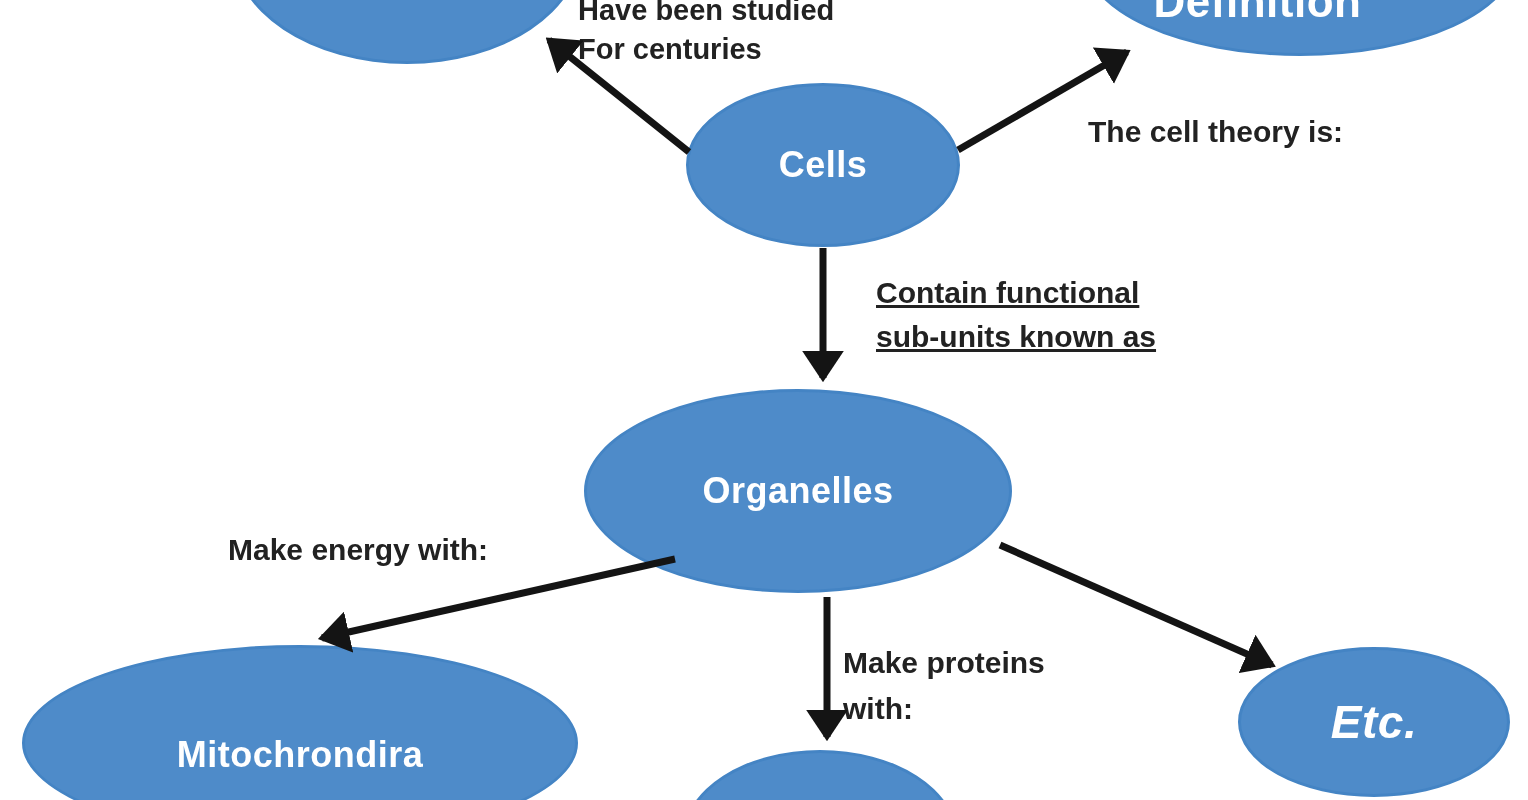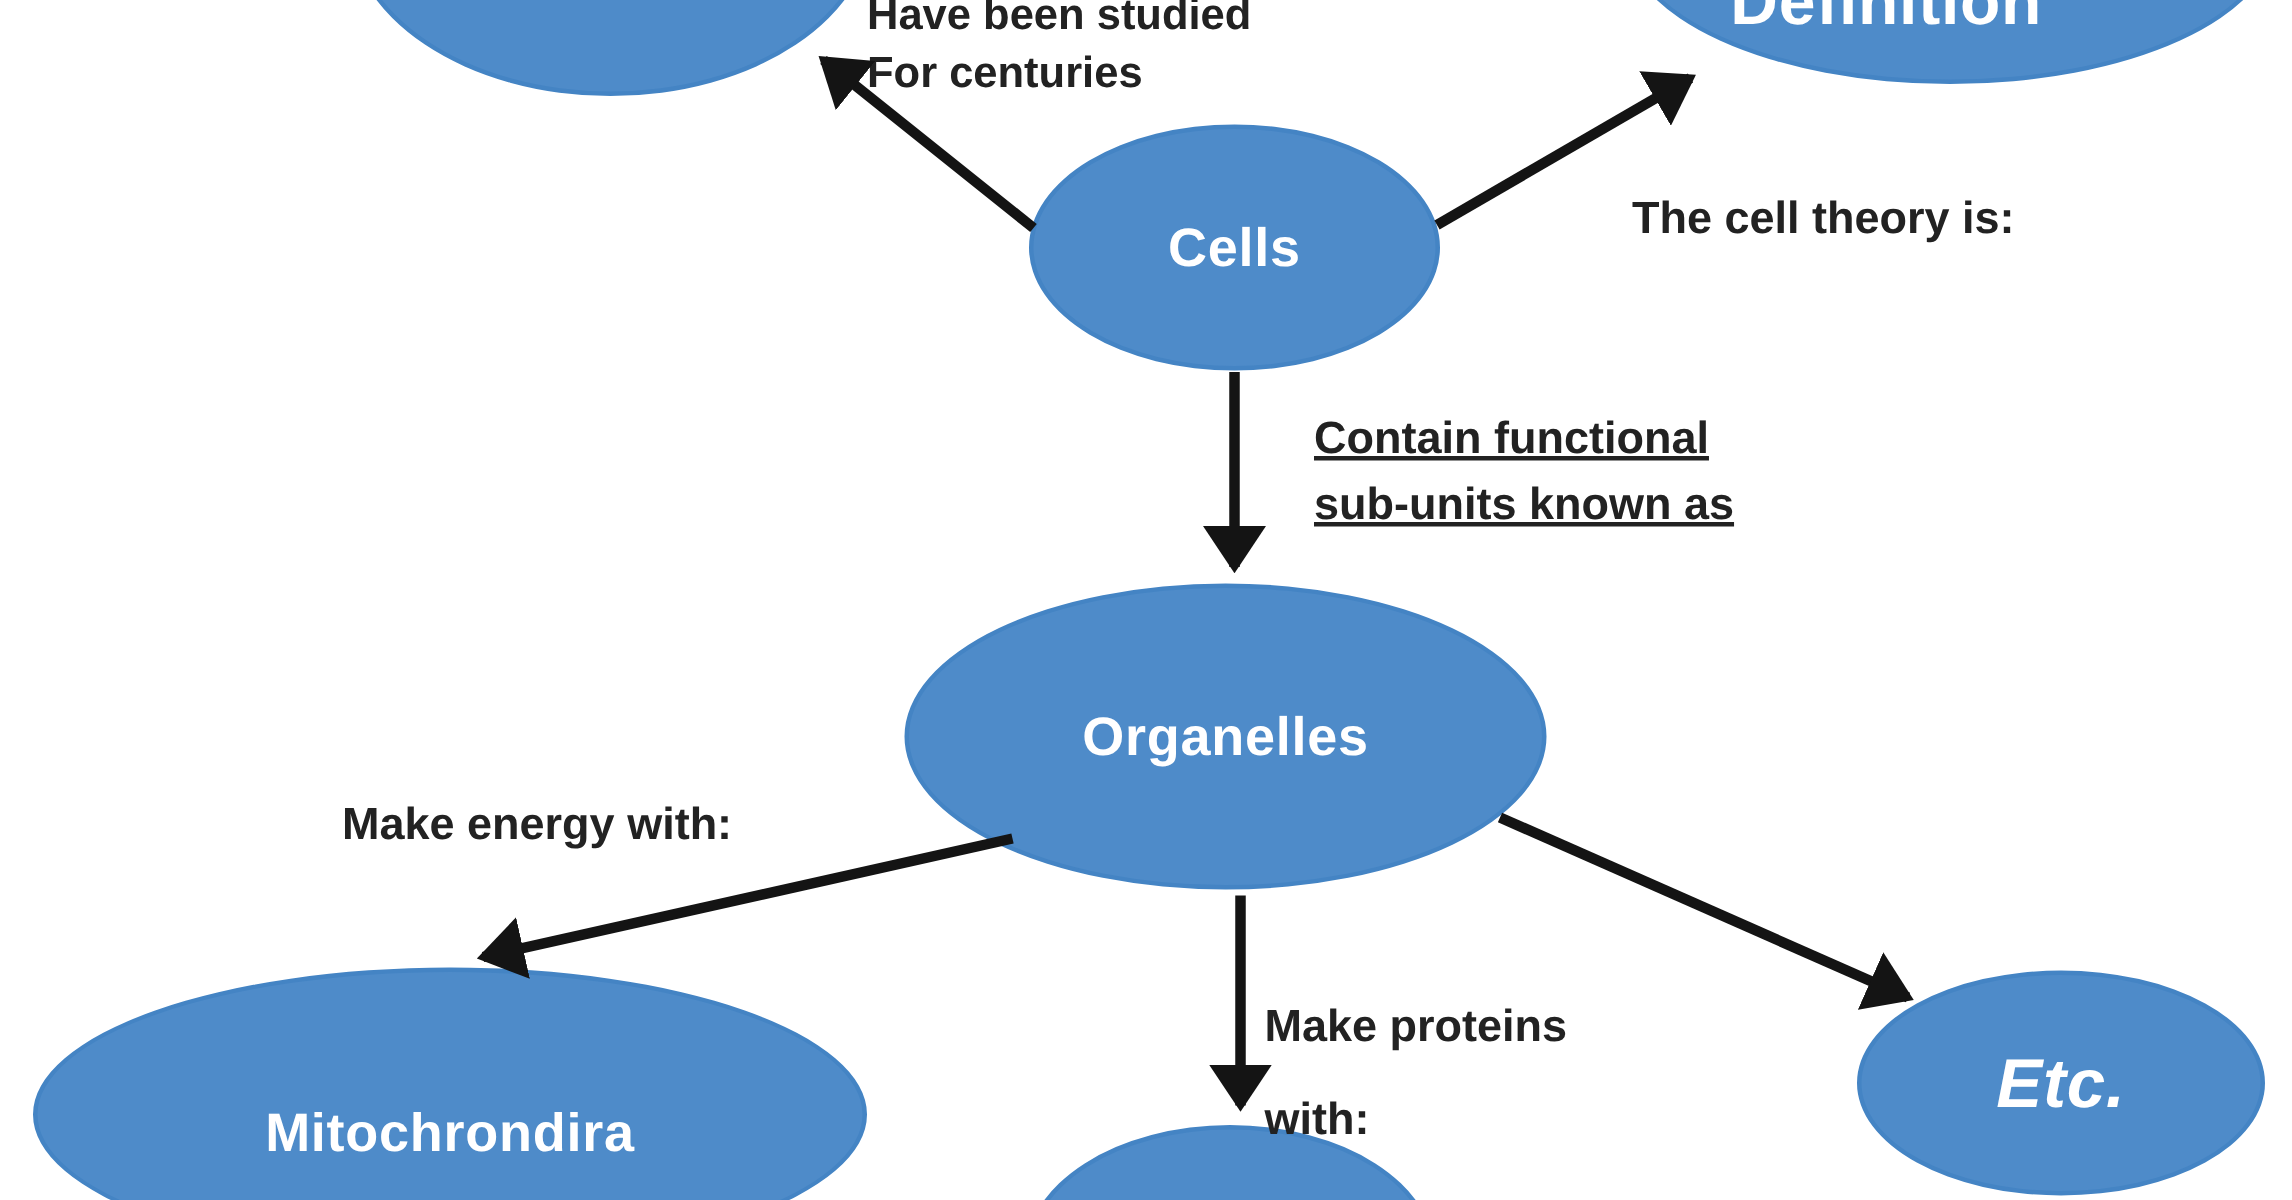--- a/index.html
+++ b/index.html
@@ -25,39 +25,39 @@
     letter-spacing:0.5px;
   }
   .node-topleft{left:232px;top:-170px;width:350px;height:234px;}
   .node-definition{
     left:1083px;top:-142px;width:434px;height:198px;
     align-items:flex-end;
     padding-bottom:26px;padding-right:85px;
     font-size:44px;
   }
   .node-cells{left:686px;top:83px;width:274px;height:164px;}
-  .node-organelles{left:603px;top:389px;width:428px;height:204px;}
+  .node-organelles{left:584px;top:389px;width:428px;height:204px;}
   .node-mitochrondira{left:22px;top:645px;width:556px;height:196px;padding-top:24px;}
   .node-etc{left:1238px;top:647px;width:272px;height:150px;font-size:46px;font-style:italic;}
   .node-bottomcenter{left:683px;top:750px;width:274px;height:175px;}
   .edge-label{
     position:absolute;
     color:var(--label_text,#222222);
     font-weight:600;
     font-size:30px;
     white-space:pre-line;
     line-height:1.35;
   }
   .lbl-studied{left:578px;top:-9px;font-size:29px;line-height:39px;}
-  .lbl-cell-theory{left:1088px;top:126px;}
+  .lbl-cell-theory{left:1088px;top:112px;}
   .lbl-contain{left:876px;top:271px;line-height:44px;text-decoration:underline;}
   .lbl-make-energy{left:228px;top:530px;text-align:center;}
   .lbl-make-blank{left:1137px;top:554px;font-size:31px;}
   .lbl-make-blank .blank{color:var(--blank,#b0b0b0);margin:0 10px;letter-spacing:-1px;}
-  .lbl-make-proteins{left:843px;top:654px;line-height:62px;}
+  .lbl-make-proteins{left:843px;top:640px;line-height:46px;}
   .edges-svg{position:absolute;left:0;top:0;pointer-events:none;}
   .edges-svg line{stroke:var(--arrow,#141414);stroke-width:7;}
   .edges-svg .head{fill:var(--arrow,#141414);}
 </style>
 </head>
 <body>
 
 <div class="canvas">
 
   <div class="node node-topleft">

